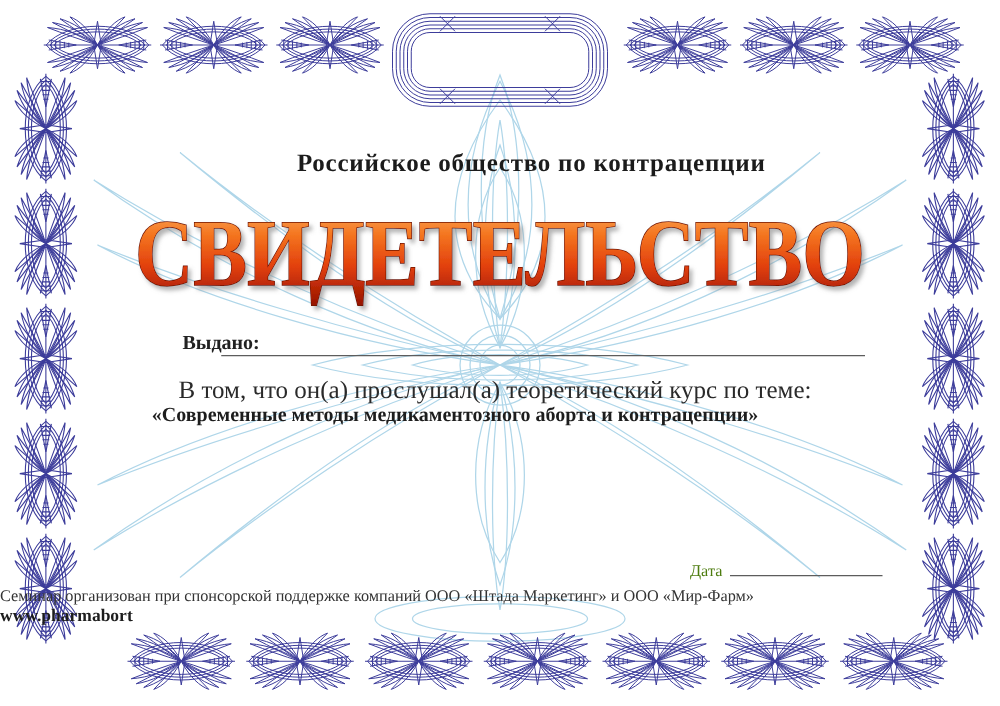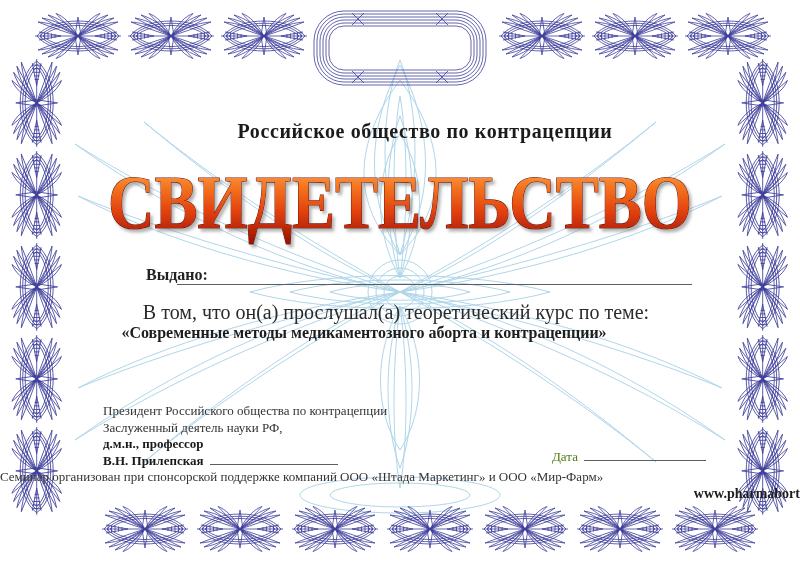--- a/index.html
+++ b/index.html
@@ -39,21 +39,21 @@
     display:inline-block;height:11px;border-bottom:1.2px solid #5d5d5d;vertical-align:baseline;
   }
   .name-blank{width:128px;margin-left:6px;}
   .date-row{position:absolute;left:552px;top:449px;font-size:13px;color:#4d7c0f;}
   .date-blank{width:122px;margin-left:6px;}
   .footer1{
     position:absolute;left:0;top:469px;width:800px;text-align:left;
     font-size:13px;color:#333;
   }
   .footer2{
-    position:absolute;left:0;top:486px;width:800px;text-align:right;
+    position:absolute;left:0;top:486px;width:800px;text-align:left;
     font-size:14px;font-weight:bold;color:#1d1d1d;
   }
 </style>
 </head>
 <body>
 
 <div class="page">
 
   <svg class="layer" viewBox="0 0 800 565">
     <defs>
@@ -190,28 +190,20 @@
     </defs>
     <text x="400" y="76" text-anchor="middle" font-family="Liberation Serif, DejaVu Serif, serif" font-weight="bold" font-size="76" textLength="584" lengthAdjust="spacingAndGlyphs" fill="url(#tg)" stroke="#6e1200" stroke-width="1.2" paint-order="stroke fill" filter="url(#ts)">СВИДЕТЕЛЬСТВО</text>
   </svg>
 
   <div class="issued-label">Выдано:</div>
   <div class="issued-line"></div>
 
   <div class="body1">В том, что он(а) прослушал(а) теоретический курс по теме:</div>
   <div class="body2">«Современные методы медикаментозного аборта и контрацепции»</div>
 
-  <div class="sig">
-    <div>Президент Российского общества по контрацепции</div>
-    <div>Заслуженный деятель науки РФ,</div>
-    <div class="b">д.м.н., профессор</div>
-    <div>
-      <span class="b">В.Н. Прилепская</span><span class="blank name-blank"></span>
-    </div>
-  </div>
 
   <div class="date-row">
     <span>Дата</span><span class="blank date-blank"></span>
   </div>
 
   <div class="footer1">Семинар организован при спонсорской поддержке компаний ООО «Штада Маркетинг» и ООО «Мир-Фарм»</div>
   <div class="footer2">www.pharmabort</div>
 
 </div>
 

